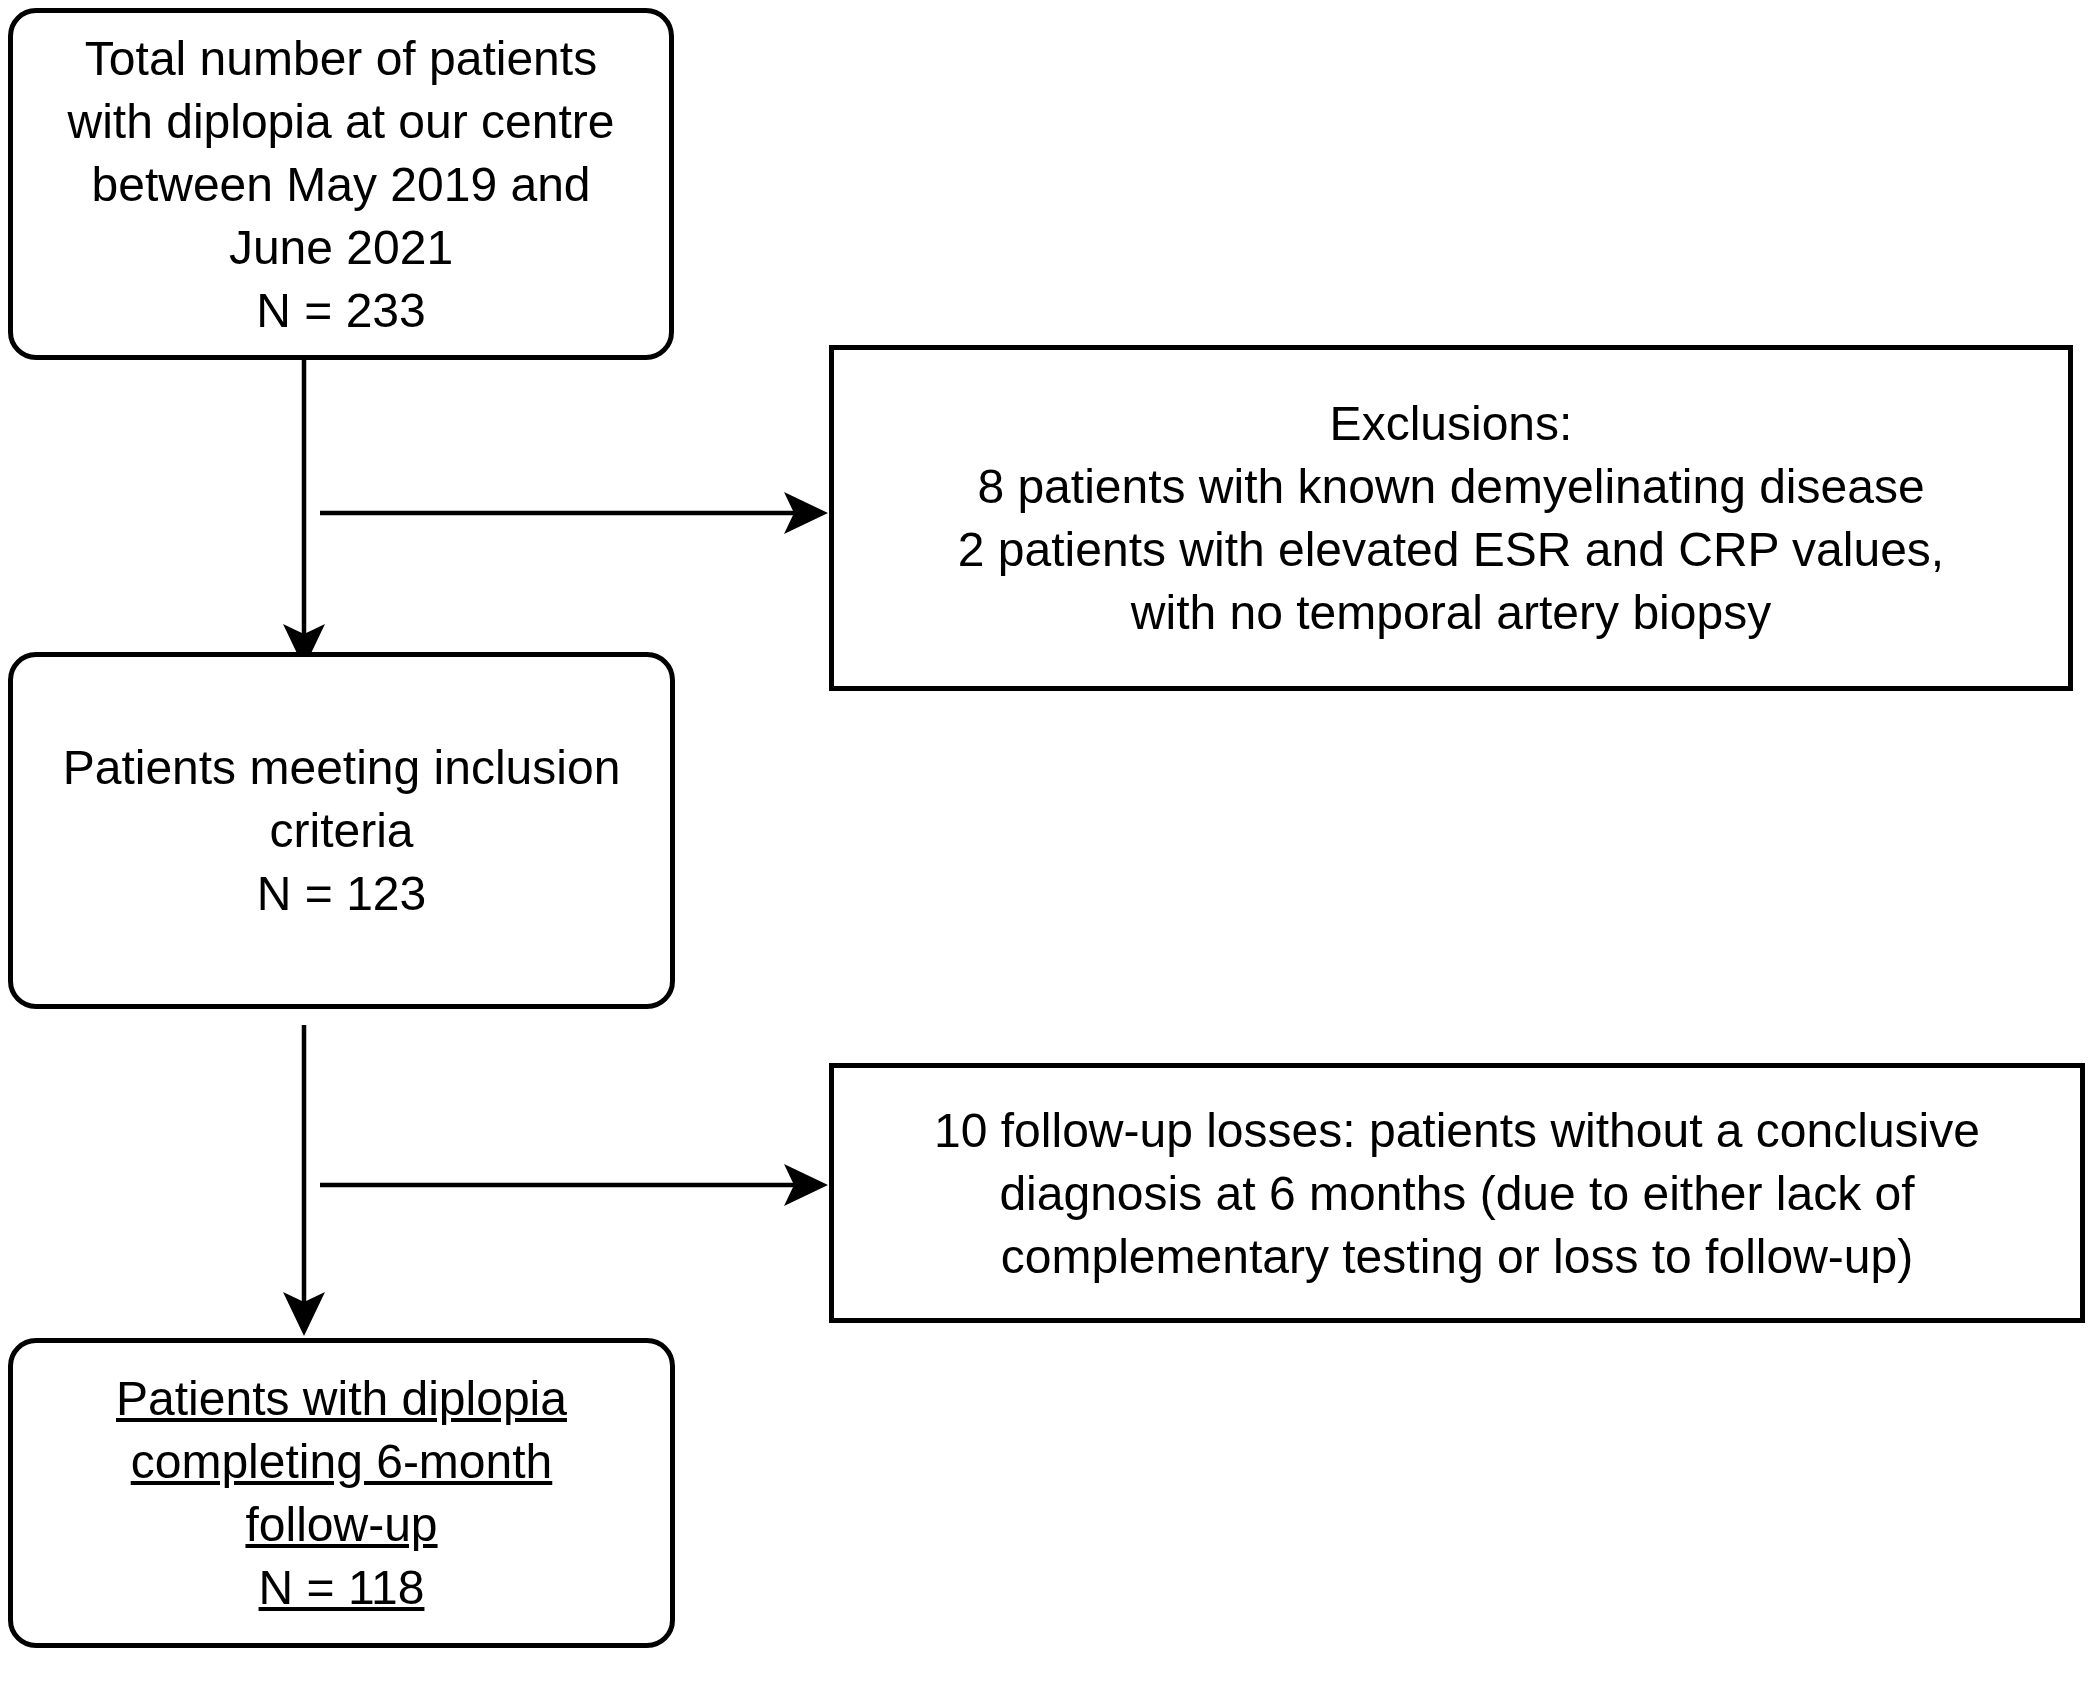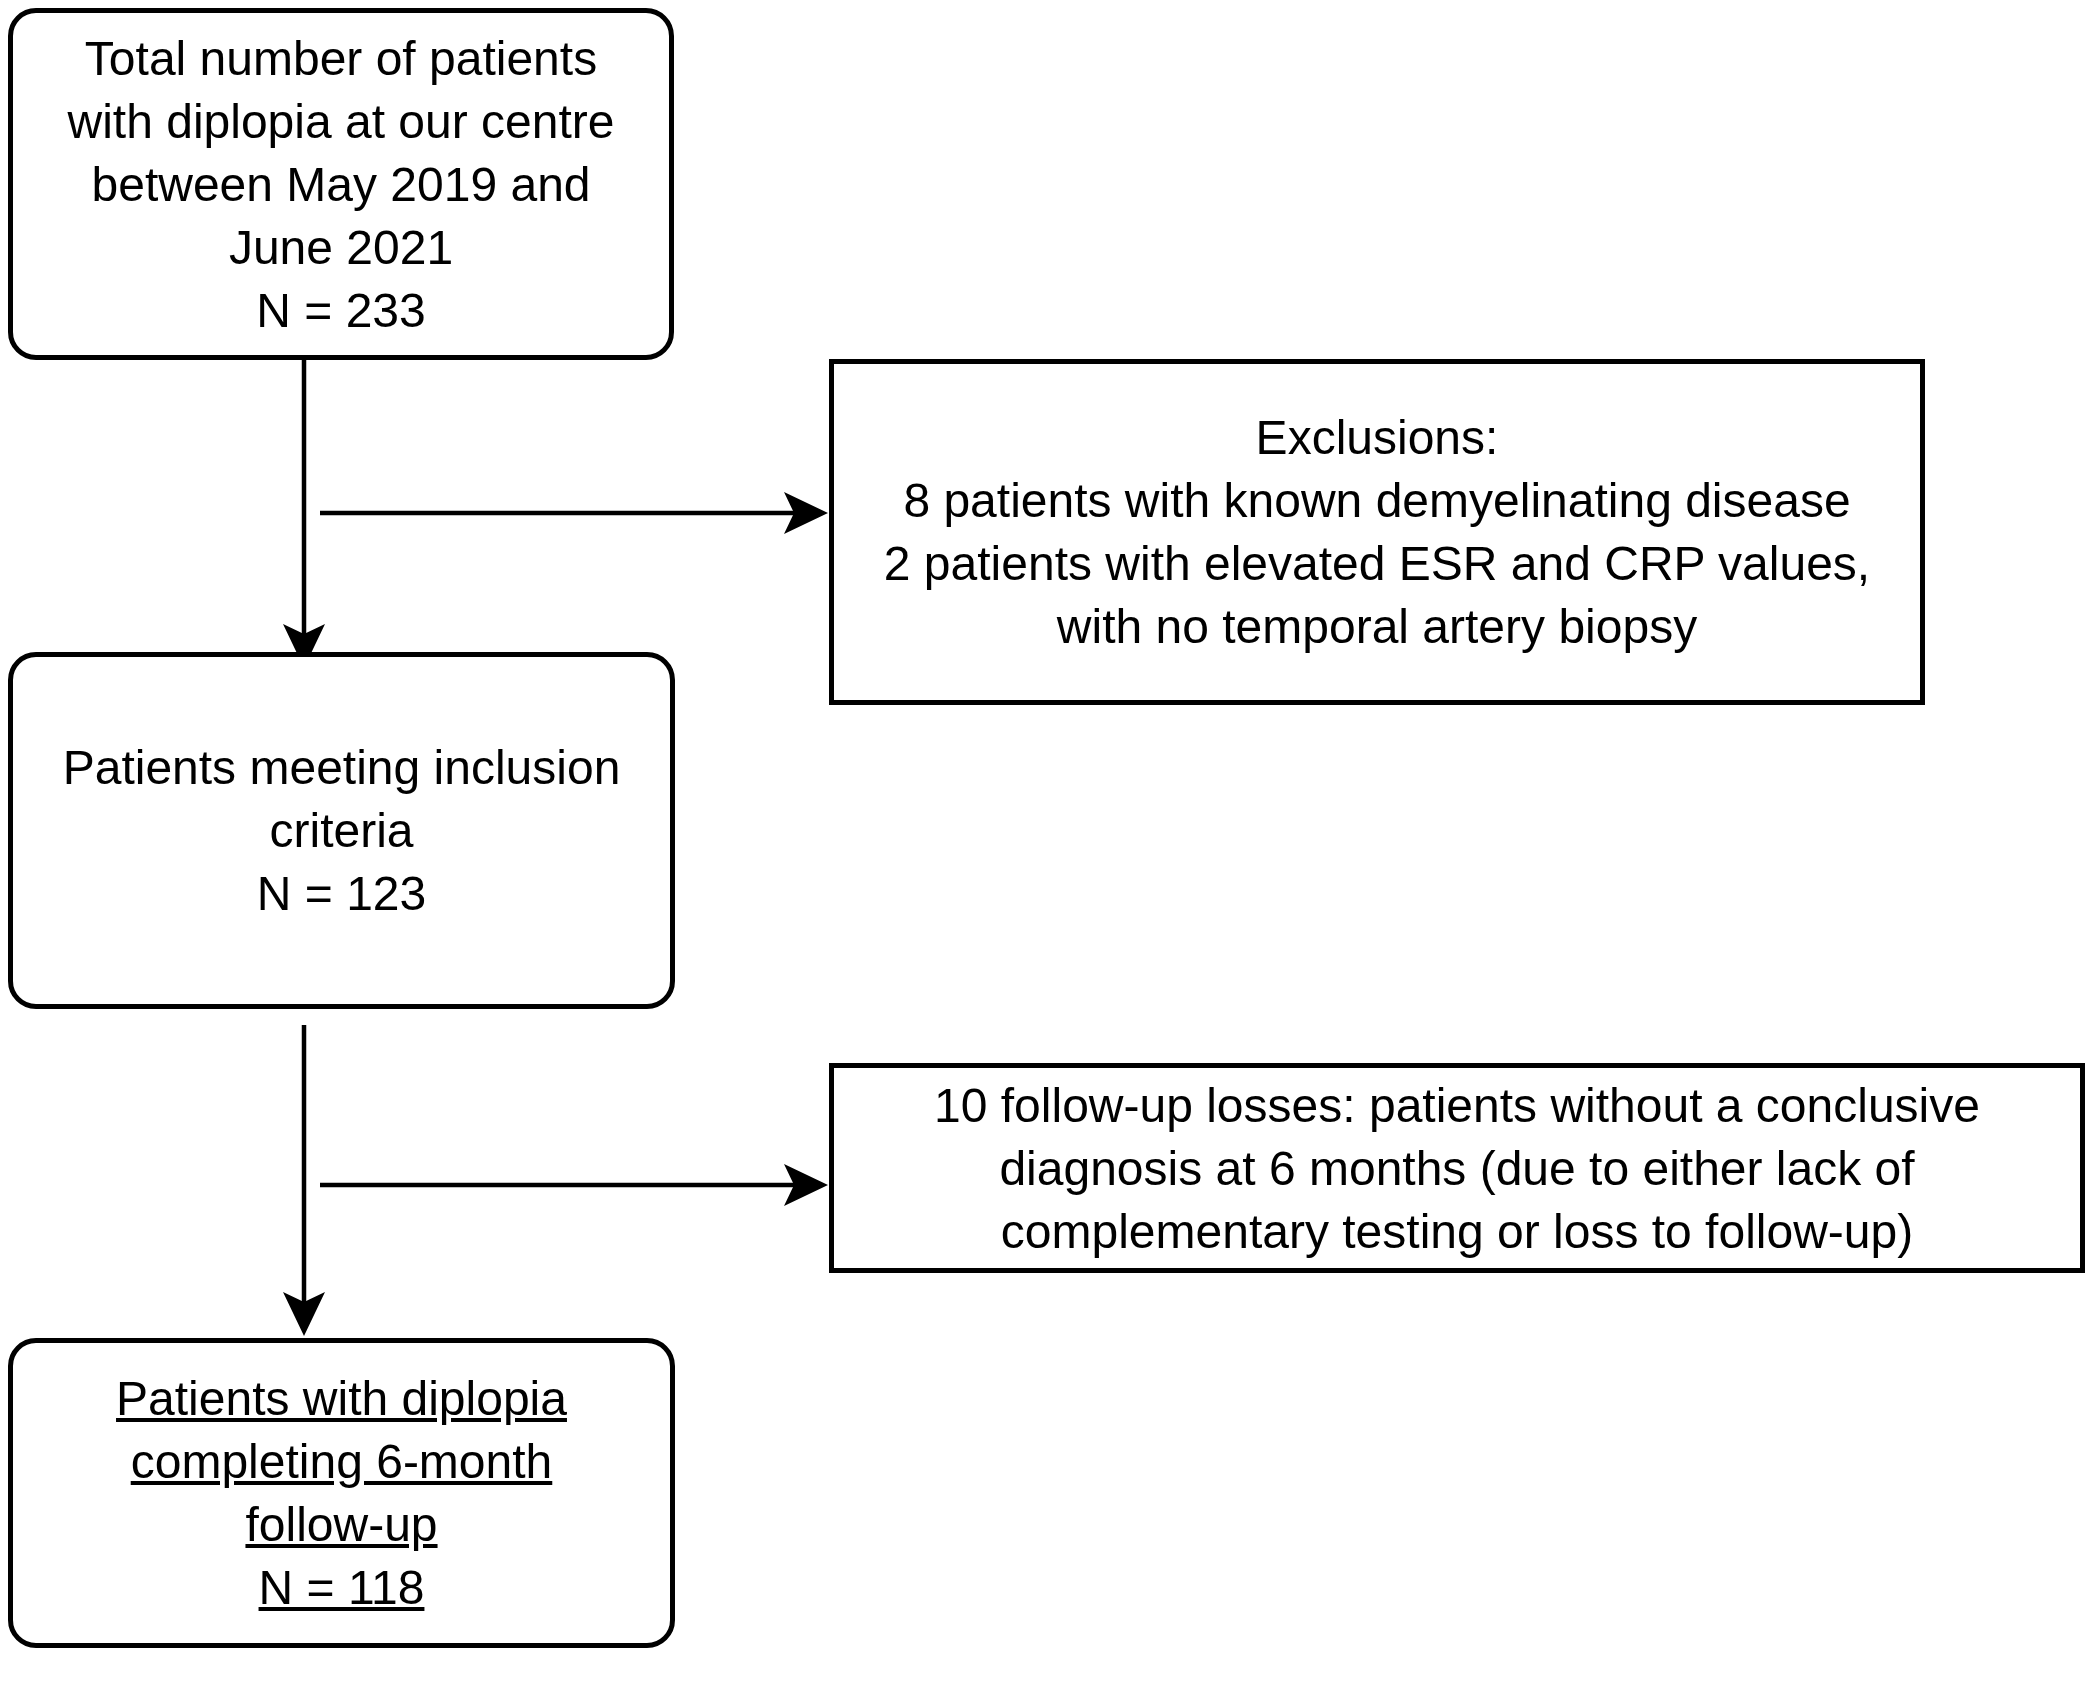--- a/index.html
+++ b/index.html
@@ -33,23 +33,23 @@
   }
   .rounded {
     border: 5px solid #000000;
     border-radius: 28px;
   }
   .rect {
     border: 5px solid #000000;
   }
   
   #box-total      { left: 8px;   top: 8px;    width: 666px;  height: 352px; }
-  #box-exclusions { left: 829px; top: 359px;  width: 1096px; height: 346px; }
+  #box-exclusions { left: 829px; top: 345px;  width: 1244px; height: 346px; }
   #box-inclusion  { left: 8px;   top: 652px;  width: 667px;  height: 357px; }
-  #box-followup   { left: 829px; top: 1063px; width: 1256px; height: 210px; }
+  #box-followup   { left: 829px; top: 1063px; width: 1256px; height: 260px; }
   #box-completed  { left: 8px;   top: 1338px; width: 667px;  height: 310px; text-decoration: underline; }
 
   svg.arrows {
     position: absolute;
     left: 0;
     top: 0;
     width: 2091px;
     height: 1700px;
     pointer-events: none;
   }

